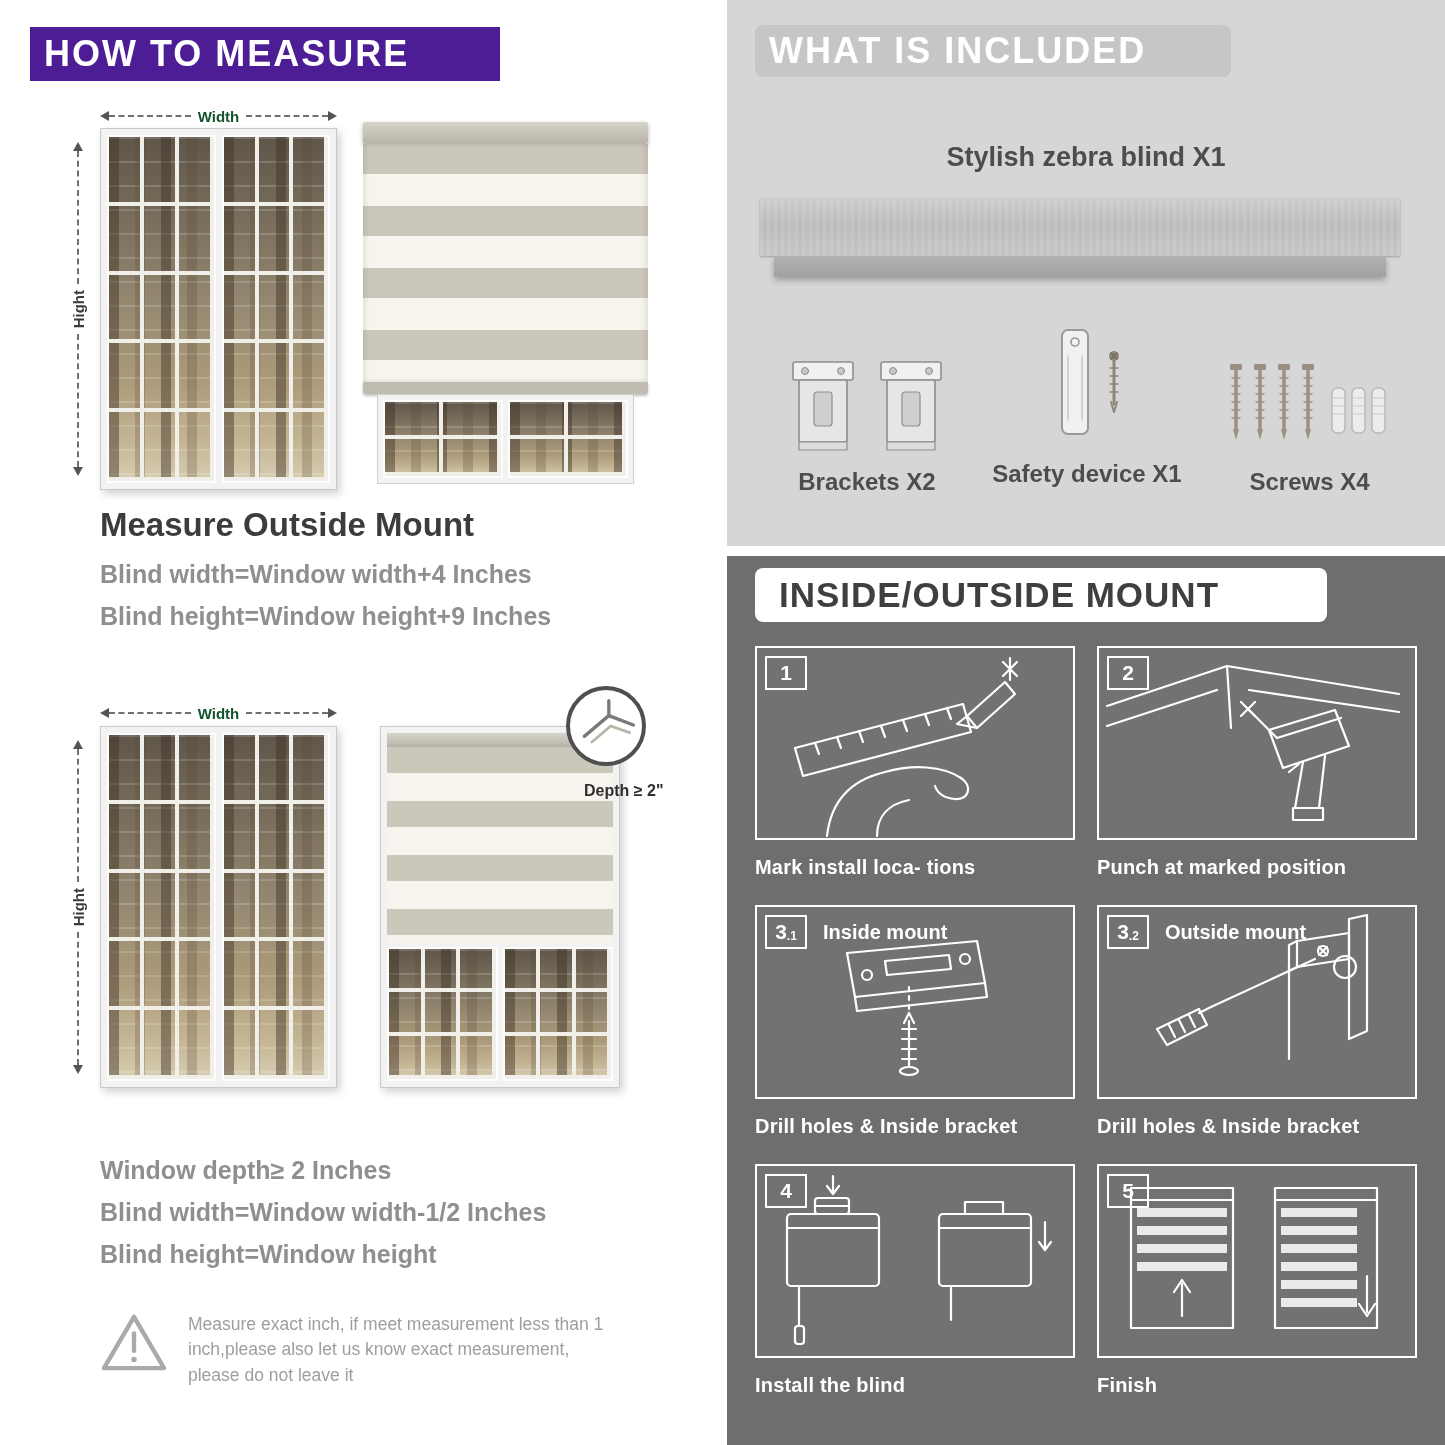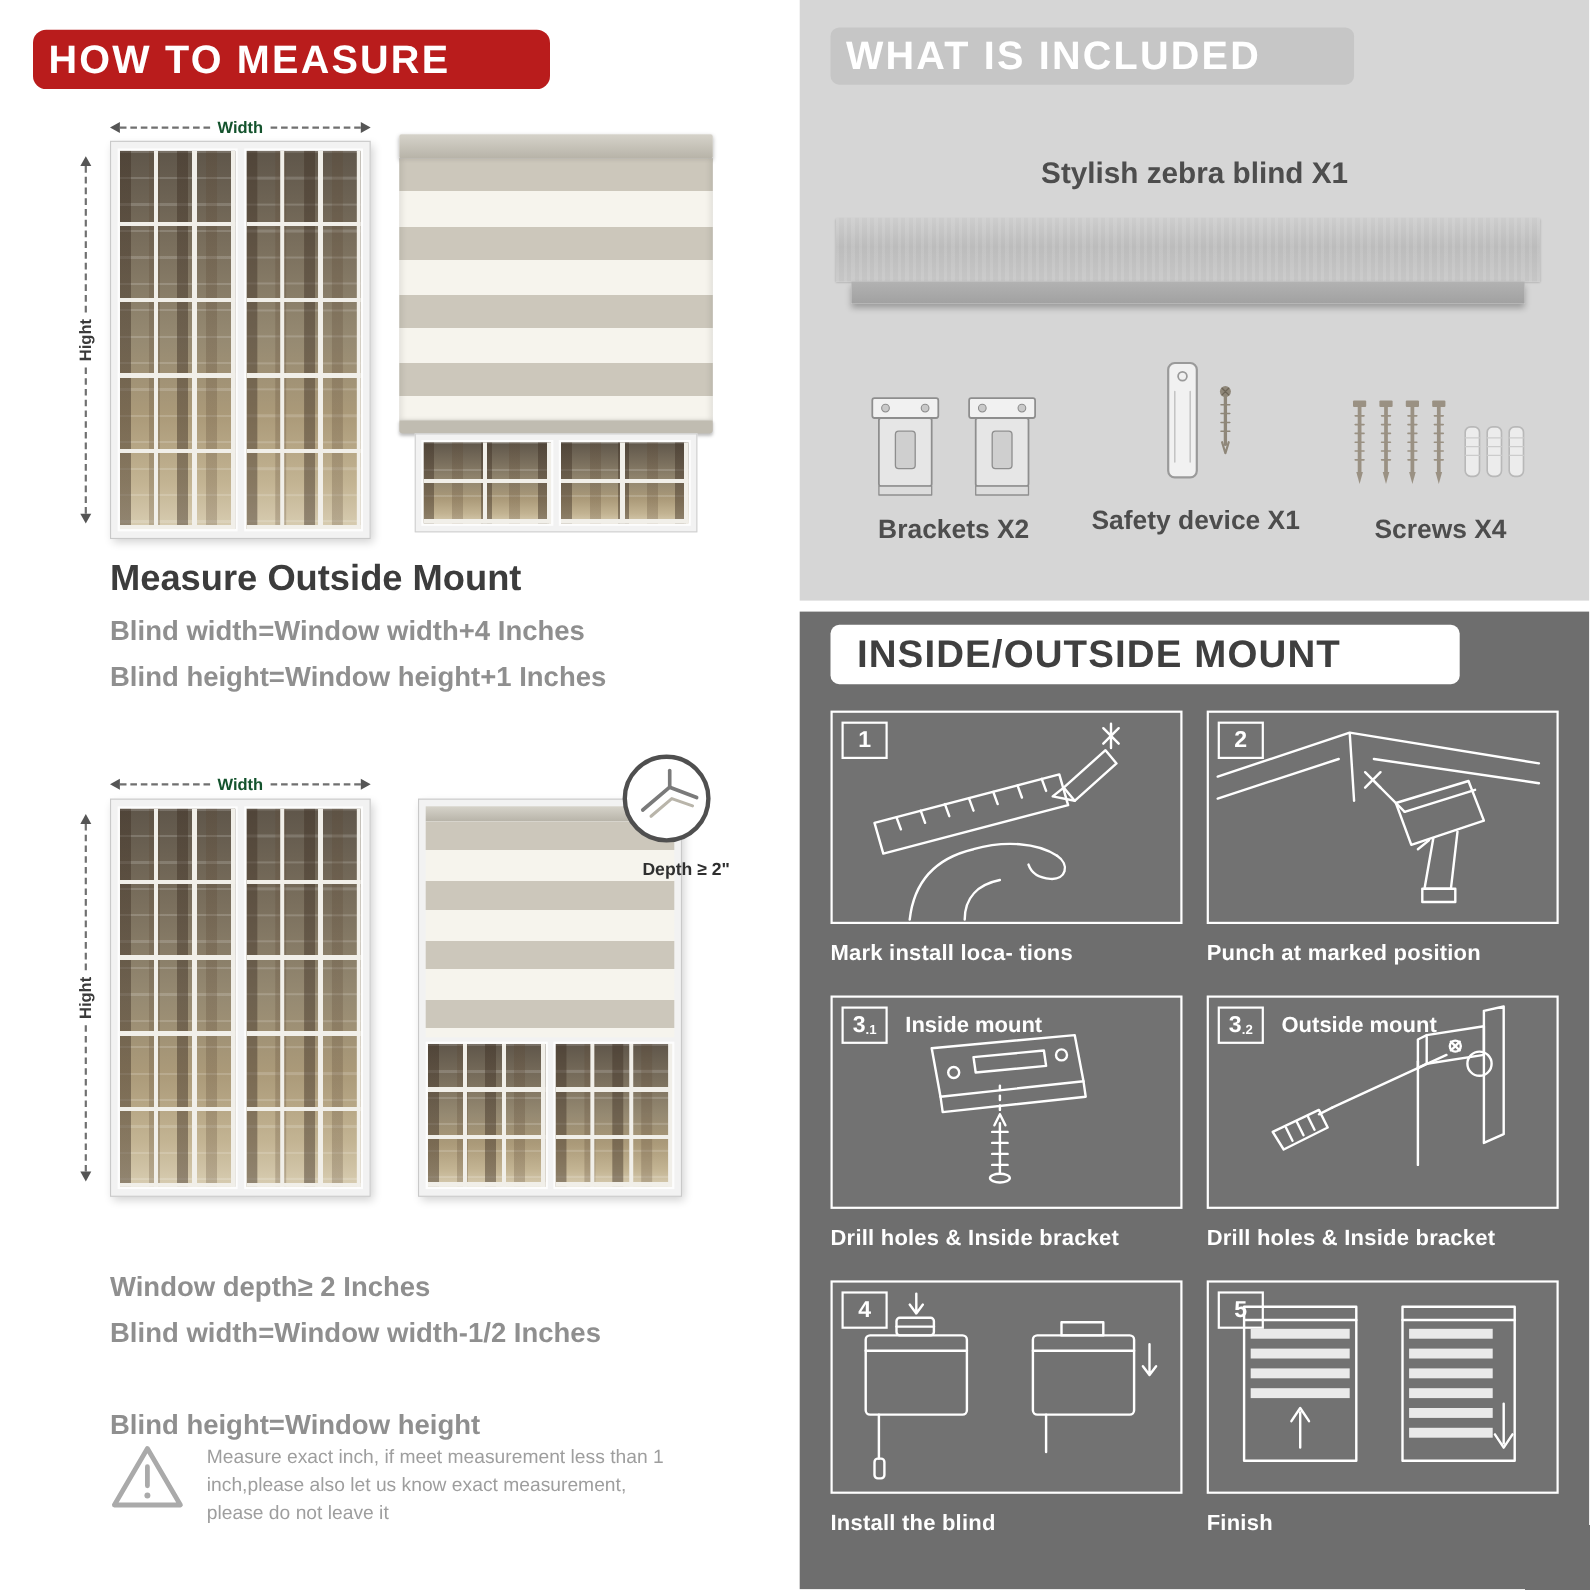--- a/index.html
+++ b/index.html
@@ -1,22 +1,22 @@
 <!DOCTYPE html>
 <html><head>
 <meta charset="utf-8">
 <style>
   html,body{margin:0;padding:0;background:#fff;}
   .page{position:relative;width:1445px;height:1445px;background:#fff;overflow:hidden;
         font-family:"Liberation Sans",sans-serif;}
 
   
   .col-left{position:absolute;left:0;top:0;width:715px;height:1445px;background:#fff;}
-  .banner-left{position:absolute;left:30px;top:27px;width:456px;height:54px;background:#b91c1c;
-               border-radius:12px;color:#fff;font-weight:bold;font-size:36px;letter-spacing:2px;
+  .banner-left{position:absolute;left:30px;top:27px;width:456px;height:54px;background:#4c1d95;
+               border-radius:0;color:#fff;font-weight:bold;font-size:36px;letter-spacing:2px;
                line-height:54px;padding-left:14px;}
 
   
   .mw{position:absolute;display:flex;align-items:center;height:16px;}
   .mw .hdash{flex:1;height:0;border-top:2px dashed #707070;}
   .mw .lbl{padding:0 7px;font-size:15px;font-weight:bold;color:#14532d;white-space:nowrap;}
   .ah-l{width:0;height:0;border-top:5px solid transparent;border-bottom:5px solid transparent;border-right:9px solid #555;}
   .ah-r{width:0;height:0;border-top:5px solid transparent;border-bottom:5px solid transparent;border-left:9px solid #555;}
   .mv{position:absolute;display:flex;flex-direction:column;align-items:center;width:16px;}
   .mv .vdash{flex:1;width:0;border-left:2px dashed #707070;}
@@ -136,21 +136,21 @@
       <div class="zebra1"></div>
       <div class="rail"></div>
       <div class="underwin">
         <div class="sash coarse"></div>
         <div class="sash coarse"></div>
       </div>
     </div>
 
     <div class="h2" style="left:100px;top:506px;">Measure Outside Mount</div>
     <div class="formula" style="left:100px;top:560px;">Blind width=Window width+4 Inches</div>
-    <div class="formula" style="left:100px;top:602px;">Blind height=Window height+1 Inches</div>
+    <div class="formula" style="left:100px;top:602px;">Blind height=Window height+9 Inches</div>
 
     <div class="mw" style="left:100px;top:705px;width:237px;">
       <span class="ah-l"></span>
       <span class="hdash"></span>
       <span class="lbl">Width</span>
       <span class="hdash"></span>
       <span class="ah-r"></span>
     </div>
 
     <div class="mv" style="left:70px;top:740px;height:334px;">
@@ -179,21 +179,21 @@
       <svg class="hw" width="66" height="66" viewBox="0 0 70 70">
         <path d="M12,46 L38,24 L64,34" stroke="#7a7a7a" stroke-width="3.5" fill="none"></path>
         <path d="M38,24 L38,8" stroke="#7a7a7a" stroke-width="3.5" fill="none"></path>
         <path d="M20,52 L40,35 L60,42" stroke="#b9b5aa" stroke-width="3" fill="none"></path>
       </svg>
     </div>
     <div class="depth-label">Depth ≥ 2"</div>
 
     <div class="formula" style="left:100px;top:1156px;">Window depth≥ 2 Inches</div>
     <div class="formula" style="left:100px;top:1198px;">Blind width=Window width-1/2 Inches</div>
-    <div class="formula" style="left:100px;top:1240px;margin-top:42px;">Blind height=Window height</div>
+    <div class="formula" style="left:100px;top:1240px;">Blind height=Window height</div>
 
     <div class="warning">
       <svg class="hw" width="68" height="62" viewBox="0 0 70 64">
         <path d="M35,5 L66,58 L4,58 Z" stroke="#aaaaaa" stroke-width="4.5" fill="none"></path>
         <path d="M35,22 L35,40" stroke="#aaaaaa" stroke-width="4.5"></path>
         <circle cx="35" cy="49" r="2.8" fill="#aaaaaa" stroke="none"></circle>
       </svg>
       <div class="warning-text">Measure exact inch, if meet measurement less than 1 inch,please also let us know exact measurement, please do not leave it</div>
     </div>
 

